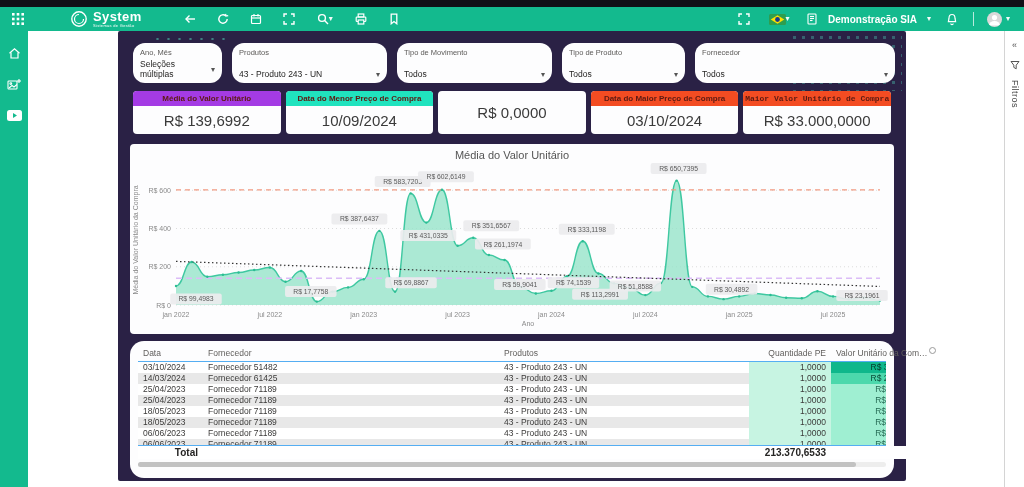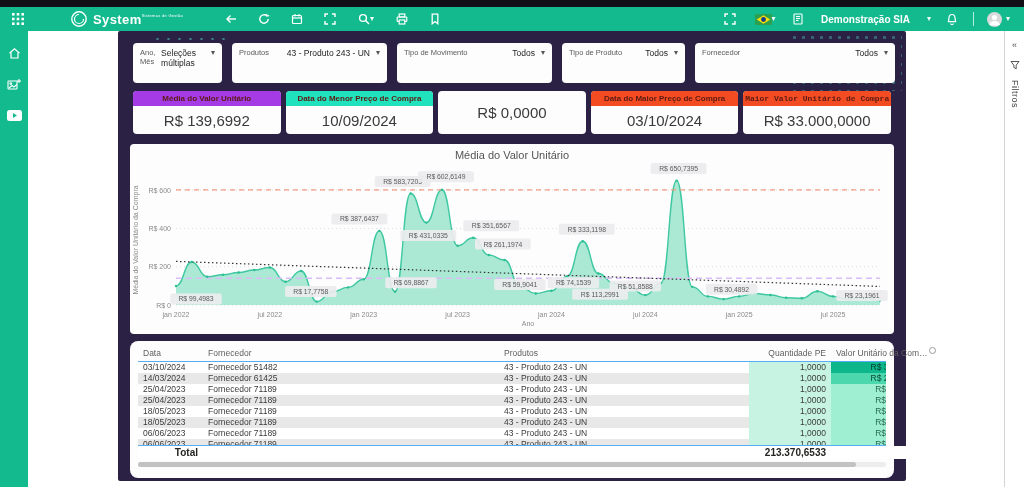--- a/index.html
+++ b/index.html
@@ -6,52 +6,52 @@
   body{width:1024px;height:487px;overflow:hidden;position:relative;background:#fff;
        font-family:"Liberation Sans",sans-serif;-webkit-font-smoothing:antialiased;}
   .top-strip{position:absolute;left:0;top:0;width:1024px;height:7px;background:#101016;}
   .topbar{position:absolute;left:0;top:7px;width:1024px;height:24px;background:#13ba8e;
           display:flex;align-items:center;justify-content:space-between;color:#fff;}
   .tb-left{display:flex;align-items:center;gap:14px;padding-left:10px;}
   .tb-right{display:flex;align-items:center;gap:13px;padding-right:14px;}
   .tb-icon{display:inline-flex;align-items:center;justify-content:center;width:16px;height:16px;cursor:pointer;}
   .tb-nav{display:flex;align-items:center;gap:17px;margin-left:26px;}
   .logo{display:flex;align-items:center;gap:5px;cursor:pointer;margin-left:30px;}
-  .logo-txt{display:flex;flex-direction:row;line-height:1;}
+  .logo-txt{display:flex;flex-direction:column;line-height:1;}
   .logo-name{font-size:13px;font-weight:bold;letter-spacing:.4px;}
   .logo-sub{font-size:4px;letter-spacing:.3px;margin-top:1px;}
   .caret{font-size:8px;line-height:1;opacity:.95;}
   .ws-label{font-size:10px;font-weight:600;}
   .tb-div{width:1px;height:14px;background:rgba(255,255,255,.7);}
   .avatar{width:15px;height:15px;border-radius:50%;background:#d9d9d9;display:inline-flex;align-items:center;justify-content:center;overflow:hidden;}
   .sidebar{position:absolute;left:0;top:31px;width:28px;height:456px;background:#13ba8e;
            display:flex;flex-direction:column;align-items:center;gap:18px;padding-top:16px;box-sizing:border-box;}
   .sb-icon{width:15px;height:13px;display:inline-flex;align-items:center;justify-content:center;cursor:pointer;}
   .main{position:absolute;left:28px;top:31px;width:996px;height:456px;background:#fff;}
   .canvas{position:absolute;left:90px;top:0;width:788px;height:450px;background:#2a2145;border-radius:2px;}
   .dots-tl{position:absolute;left:34px;top:5px;width:76px;height:6px;
            background-image:radial-gradient(circle,rgba(80,220,190,.5) 1px,transparent 1.3px);background-size:11px 6px;}
   .dots-tr{position:absolute;right:4px;top:2px;width:112px;height:58px;
            background-image:radial-gradient(circle,rgba(80,220,190,.35) 1.4px,transparent 1.8px);background-size:9px 9px;}
   .slicer-row{position:absolute;left:15px;top:12px;display:flex;gap:10px;}
-  .slicer{background:#fdfdfe;border-radius:4px;height:40px;box-sizing:border-box;padding:5px 7px 4px;display:flex;flex-direction:row;justify-content:space-between;}
+  .slicer{background:#fdfdfe;border-radius:12px;height:40px;box-sizing:border-box;padding:5px 7px 4px;display:flex;flex-direction:column;justify-content:space-between;}
   .slicer-label{font-size:7.5px;color:#5c5a58;}
-  .slicer-value{display:flex;align-items:flex-start;justify-content:space-between;font-size:8.5px;color:#252423;cursor:pointer;}
+  .slicer-value{display:flex;align-items:center;justify-content:space-between;font-size:8.5px;color:#252423;cursor:pointer;}
   .slicer-caret{font-size:8px;color:#555;margin-left:6px;}
   .s0{width:89px}.s1{width:155px}.s2{width:155px}.s3{width:123px}.s4{width:200px}
   .kpi-row{position:absolute;left:15px;top:60px;display:flex;gap:5px;width:758px;}
   .kpi{flex:1;background:#fdfdfe;border-radius:4px;overflow:hidden;height:43px;box-sizing:border-box;display:flex;flex-direction:column;}
   .kpi-head{height:15px;display:flex;align-items:center;justify-content:center;font-size:8px;color:#5c1a12;font-weight:600;}
   .kpi-value{flex:1;display:flex;align-items:center;justify-content:center;font-size:15px;color:#3a3a3a;text-align:right;}
   .chart-card{position:absolute;left:12px;top:113px;width:764px;height:190px;background:#fdfdfe;border-radius:4px;box-sizing:border-box;}
   .chart-title{text-align:center;font-size:11px;color:#555;padding-top:5px;height:17px;box-sizing:border-box;}
   .chart-svg{width:764px;height:168px;display:block;}
   .tick{font-size:7px;fill:#8a8a8a;}
   .lbl{font-size:6.8px;fill:#5a5a5a;}
-  .table-card{position:absolute;left:12px;top:310px;width:764px;height:137px;background:#fdfdfe;border-radius:8px;box-sizing:border-box;padding:5px 8px 0;}
+  .table-card{position:absolute;left:12px;top:310px;width:764px;height:137px;background:#fdfdfe;border-radius:14px;box-sizing:border-box;padding:5px 8px 0;}
   table{border-collapse:collapse;table-layout:fixed;width:748px;}
   th,td{padding:0 5px;font-size:8.5px;height:11px;line-height:11px;overflow:hidden;white-space:nowrap;text-overflow:ellipsis;}
   th{color:#605e5c;font-weight:400;text-align:left;height:15px;line-height:15px;position:relative;}
   .c-data{width:55px}.c-fornecedor{width:286px}.c-produto{width:240px}
   .c-qtd{width:72px;text-align:right}.c-valor{width:95px;text-align:right}
   .tbl-head{border-bottom:1px solid #55aef2;}
   .tbl-body{height:83px;overflow:hidden;border-bottom:1px solid #55aef2;}
   tbody tr:nth-child(even) td{background:#e8e8e8;}
   tbody tr td{color:#3b3a39;background:#fff;}
   .total-row td{font-size:10px;color:#252423;font-weight:700;height:13px;line-height:13px;text-align:right;}
@@ -157,21 +157,21 @@
         </svg>
     </span>
     <span class="tb-icon" style="width:28px">
       <svg class="ic" width="17" height="11" viewBox="0 0 17 11">
           <rect width="17" height="11" rx="1.5" fill="#2e9e4f"></rect>
           <polygon points="8.5,1.2 15.3,5.5 8.5,9.8 1.7,5.5" fill="#fedf00"></polygon>
           <circle cx="8.5" cy="5.5" r="2.4" fill="#1a3c8c"></circle>
         </svg>
       <span class="caret">▾</span>
     </span>
-    <span class="tb-icon" style="width:auto;gap:17px">
+    <span class="tb-icon" style="width:auto;gap:10px">
       <svg class="ic" width="12" height="12" viewBox="0 0 12 12" fill="none" stroke="#fff" stroke-width="1.1">
           <rect x="2" y="1" width="8" height="10" rx="0.8"></rect>
           <line x1="4" y1="3.5" x2="8" y2="3.5"></line>
           <line x1="4" y1="5.5" x2="8" y2="5.5"></line>
           <line x1="4" y1="7.5" x2="6.5" y2="7.5"></line>
         </svg>
       <span class="ws-label">Demonstração SIA</span>
       <span class="caret">▾</span>
     </span>
     <span class="tb-icon">

